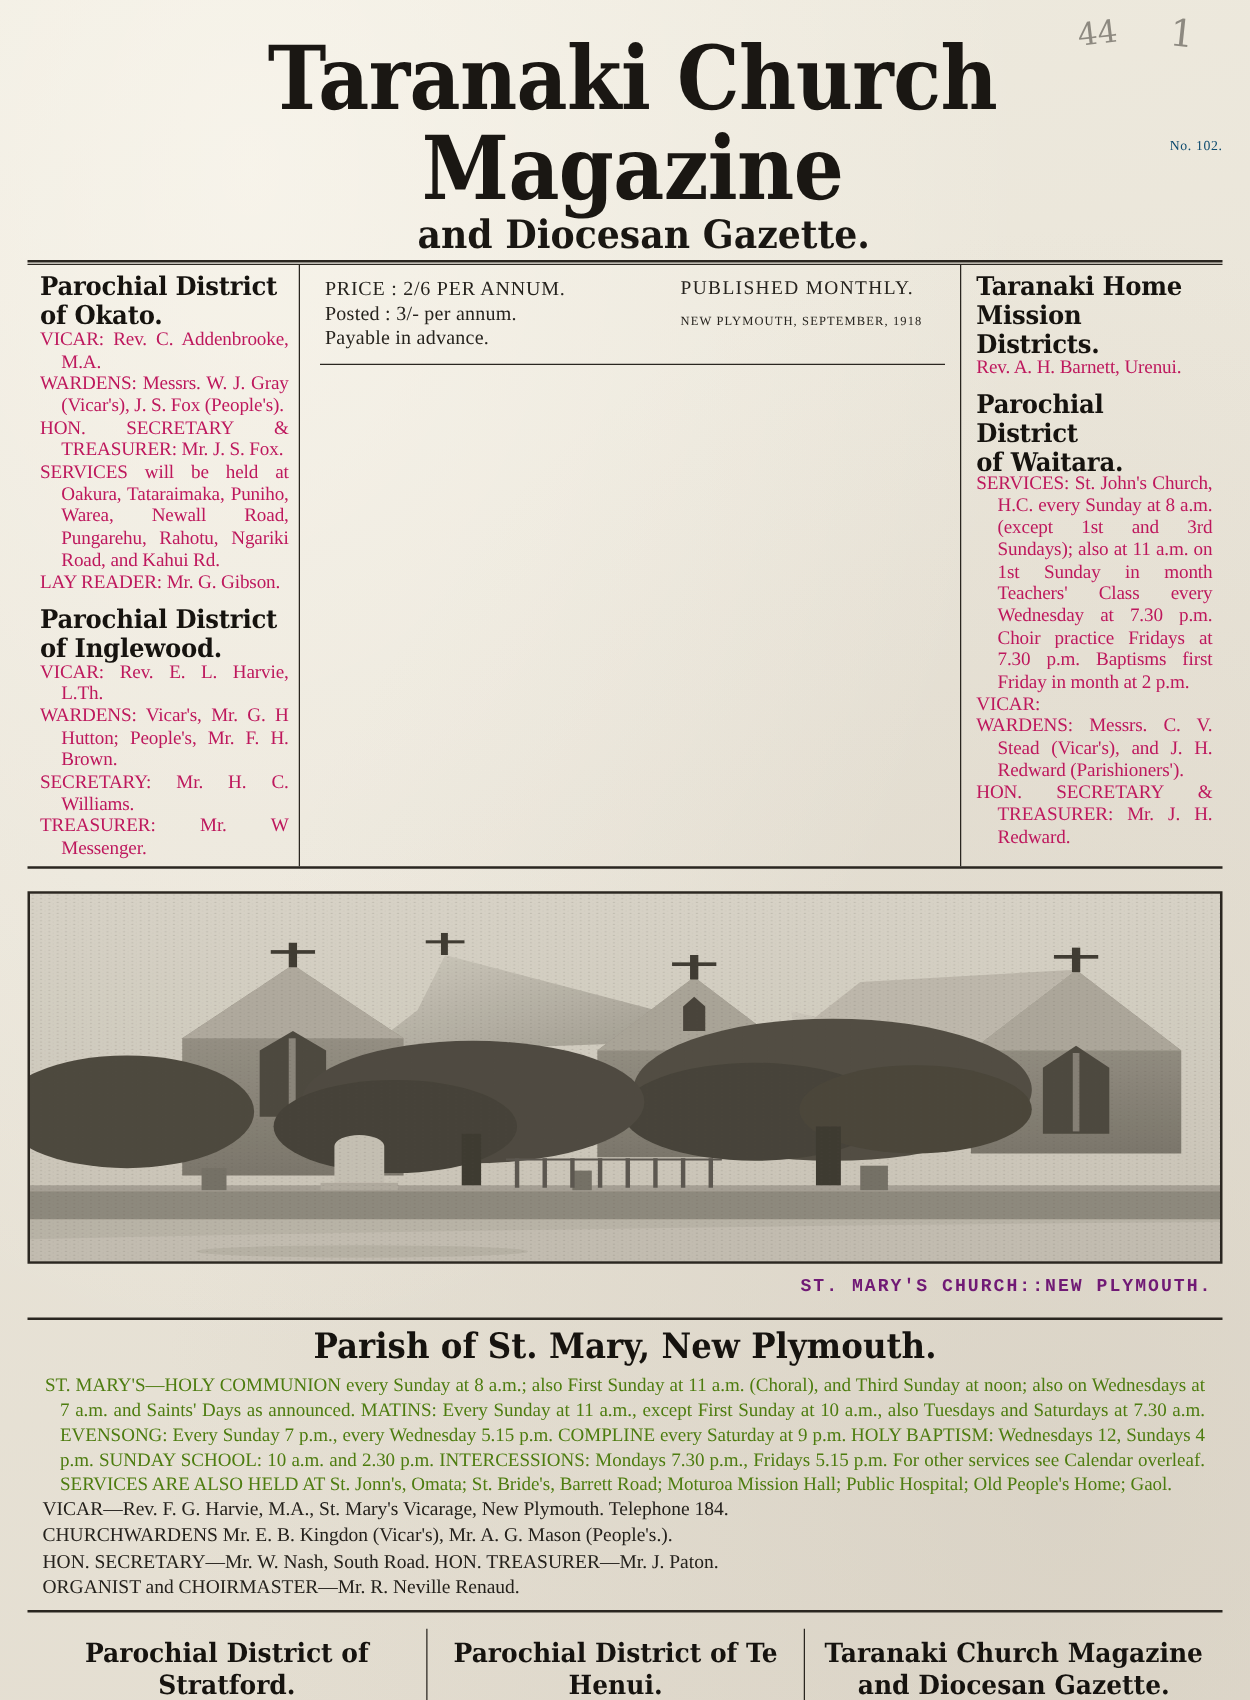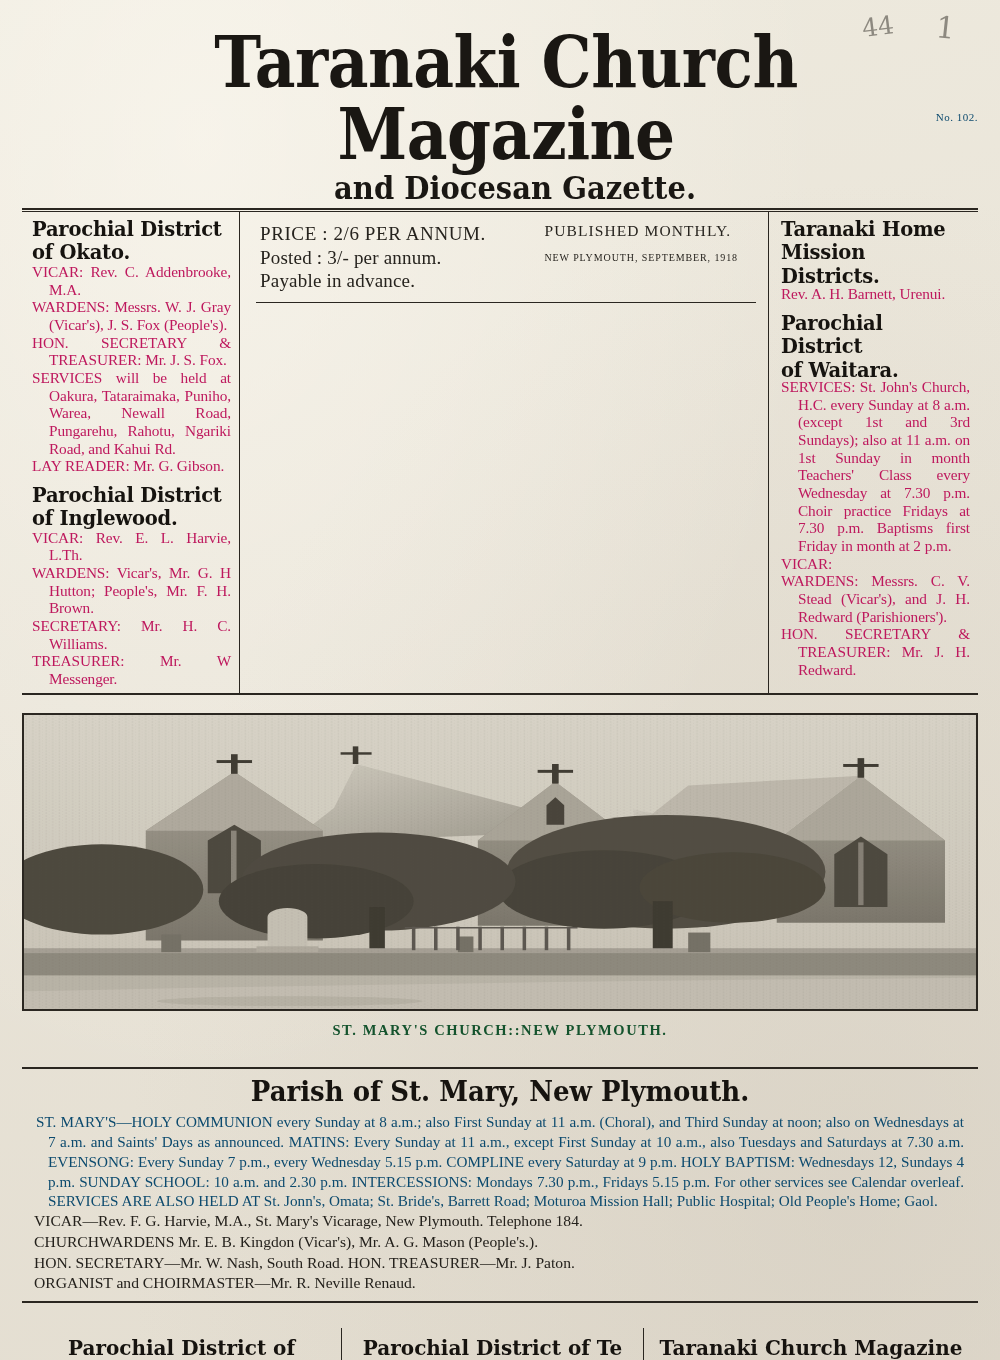--- a/index.html
+++ b/index.html
@@ -115,69 +115,69 @@
     letter-spacing: -0.1px;
     color: #be185d;
   }
 
   
   .price-row {
     display: flex;
     justify-content: space-between;
     padding: 4px 6px 0 6px;
   }
-  .price-left { font-size: 19px; line-height: 1.22; letter-spacing: .2px; }
+  .price-left { font-size: 16px; line-height: 1.22; letter-spacing: .2px; }
   .price-left .p1 { letter-spacing: .6px; }
   .price-right { text-align: left; padding-right: 14px; }
   .price-right .pub { font-size: 15.5px; letter-spacing: 1.1px; }
   .price-right .place { font-size: 10px; letter-spacing: .9px; margin-top: 12px; }
 
   .mid-rule { border-top: 1.5px solid #2a2620; margin: 10px 2px 0 2px; }
 
   
   .photo-wrap { margin: 18px 22px 0 22px; }
   .photo {
     width: 100%;
     height: 298px;
     border: 2px solid #2b2721;
     position: relative;
     overflow: hidden;
     background: linear-gradient(#d9d5cb, #cfcabf);
   }
   .photo svg { display: block; width: 100%; height: 100%; }
   .caption {
     display: flex;
-    justify-content: center;
+    justify-content: flex-end;
     align-items: center;
-    font-family: Liberation Serif, serif;
+    font-family: Liberation Mono, monospace;
     font-weight: bold;
     font-size: 14.5px;
     letter-spacing: 1.6px;
-    color: #14532d;
+    color: #701a75;
     padding: 11px 8px 0 8px;
   }
 
   
-  .band-parish { margin: 16px 22px; border-top: 2.5px solid #2a2620; border-bottom: 2.5px solid #2a2620; }
+  .band-parish { margin: 4px 22px; border-top: 2.5px solid #2a2620; border-bottom: 2.5px solid #2a2620; }
   .parish-title {
     text-align: center;
     font-family: "DejaVu Serif", serif;
     font-weight: bold;
     font-size: 26px;
     padding: 7px 0 4px 0;
     color: #16130f;
     transform: scaleY(1.08);
   }
   .parish-body {
     font-size: 15.2px;
     line-height: 1.3;
     text-align: justify;
     padding: 2px 14px 0 26px;
     text-indent: -12px;
-    color: #0c4a6e;
+    color: #4d7c0f;
   }
   .parish-line {
     font-size: 15.6px;
     line-height: 1.33;
     padding: 0 14px 0 26px;
     text-indent: -14px;
     color: #24211c;
   }
   .parish-pad { padding-bottom: 7px; }
 

